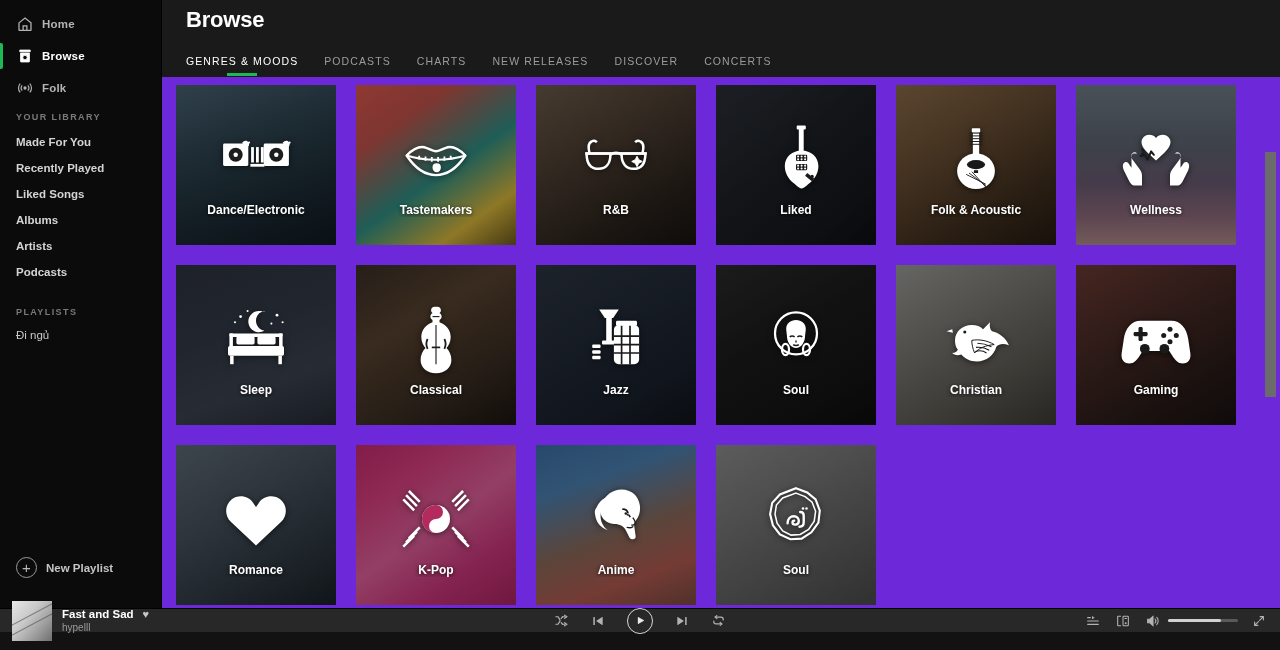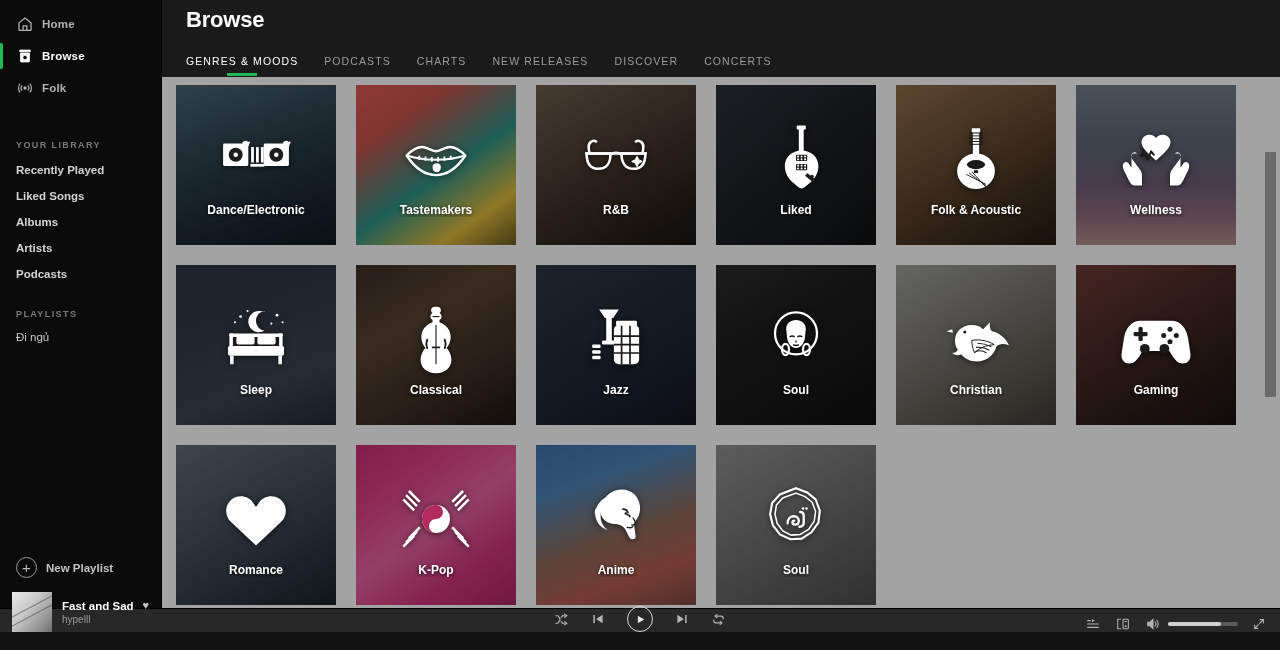--- a/index.html
+++ b/index.html
@@ -47,21 +47,21 @@
   .lib-item {
     font-size: 11.5px; font-weight: bold; color: #d4d4d4;
     padding: 0 16px; height: 26px; display: flex; align-items: center;
     cursor: pointer; white-space: nowrap;
   }
   .pl-item {
     font-size: 11.5px; color: #c9c9c9;
     padding: 0 16px; height: 22px; display: flex; align-items: center;
     cursor: pointer; white-space: nowrap;
   }
-  .sp-lib { margin-top: 36px; }
+  .sp-lib { margin-top: 8px; }
   .sp-pl  { margin-top: 22px; }
 
   .newplaylist {
     margin-top: auto; margin-bottom: 30px;
     display: flex; align-items: center; gap: 9px;
     padding-left: 16px; cursor: pointer;
   }
   .plus-circle {
     width: 21px; height: 21px; border-radius: 50%;
     border: 1.4px solid #9a9a9a; color: #b9b9b9;
@@ -83,21 +83,21 @@
     font-size: 10.5px; font-weight: normal; letter-spacing: 1.1px;
     color: #9c9c9c; text-transform: uppercase;
     padding-bottom: 9px; position: relative; cursor: pointer; white-space: nowrap;
   }
   .tab.active { color: #fff; }
   .tab.active::after {
     content: ""; position: absolute; left: 50%; transform: translateX(-50%);
     bottom: 0; width: 30px; height: 3px; background: #1db954;
   }
 
-  .grid-wrap { height: 531px; overflow: hidden; position: relative; background: #a3a3a3; }
+  .grid-wrap { height: 531px; overflow: hidden; position: relative; background: #6d28d9; }
   .grid {
     display: grid; grid-template-columns: repeat(6, 160px);
     gap: 20px; padding: 8px 0 0 14px;
   }
   .card {
     position: relative; width: 160px; height: 160px;
     overflow: hidden; cursor: pointer; background: #2a2a2a;
   }
   .card .bg { position: absolute; inset: 0; }
   .card .shade { position: absolute; inset: 0; background: rgba(0,0,0,.34); }
@@ -117,21 +117,21 @@
 
   .scrollbar {
     position: absolute; right: 2px; top: 75px; width: 11px; height: 245px;
     background: #6b6b6b; border-radius: 1px;
   }
   .scroll-track { position: absolute; right: 2px; top: 0; width: 11px; height: 531px; }
 
   
   .player {
     height: 24px; background: #282828; border-top: 1px solid #000;
-    display: flex; align-items: flex-end; position: relative;
+    display: flex; align-items: center; position: relative;
   }
   .now { display: flex; align-items: center; width: 330px; padding-left: 12px; gap: 10px; }
   .albumart {
     width: 40px; height: 40px; flex-shrink: 0;
     background: linear-gradient(130deg,#e8e8e8 0%,#c9c9c9 40%,#9e9e9e 70%,#6f6f6f 100%);
     position: relative; overflow: hidden;
   }
   .albumart::before, .albumart::after {
     content:""; position:absolute; left:-10%; width:120%; height:1px; background: rgba(60,60,60,.5);
   }
@@ -201,20 +201,21 @@
               <path d="M8.3 8.6a5 5 0 0 0 0 6.8M15.7 8.6a5 5 0 0 1 0 6.8"></path>
               <path d="M5.6 6.2a8.6 8.6 0 0 0 0 11.6M18.4 6.2a8.6 8.6 0 0 1 0 11.6"></path>
             </svg>
           </span>
           <span class="nav-label">Folk</span>
         </div>
       </div>
 
       <div class="sp-lib">
         <div class="sec-head">YOUR LIBRARY</div>
+        <div class="lib-item">Made For You</div>
         <div class="lib-item">Recently Played</div>
         <div class="lib-item">Liked Songs</div>
         <div class="lib-item">Albums</div>
         <div class="lib-item">Artists</div>
         <div class="lib-item">Podcasts</div>
       </div>
 
       <div class="sp-pl">
         <div class="sec-head">PLAYLISTS</div>
         <div class="pl-item">Đi ngủ</div>

